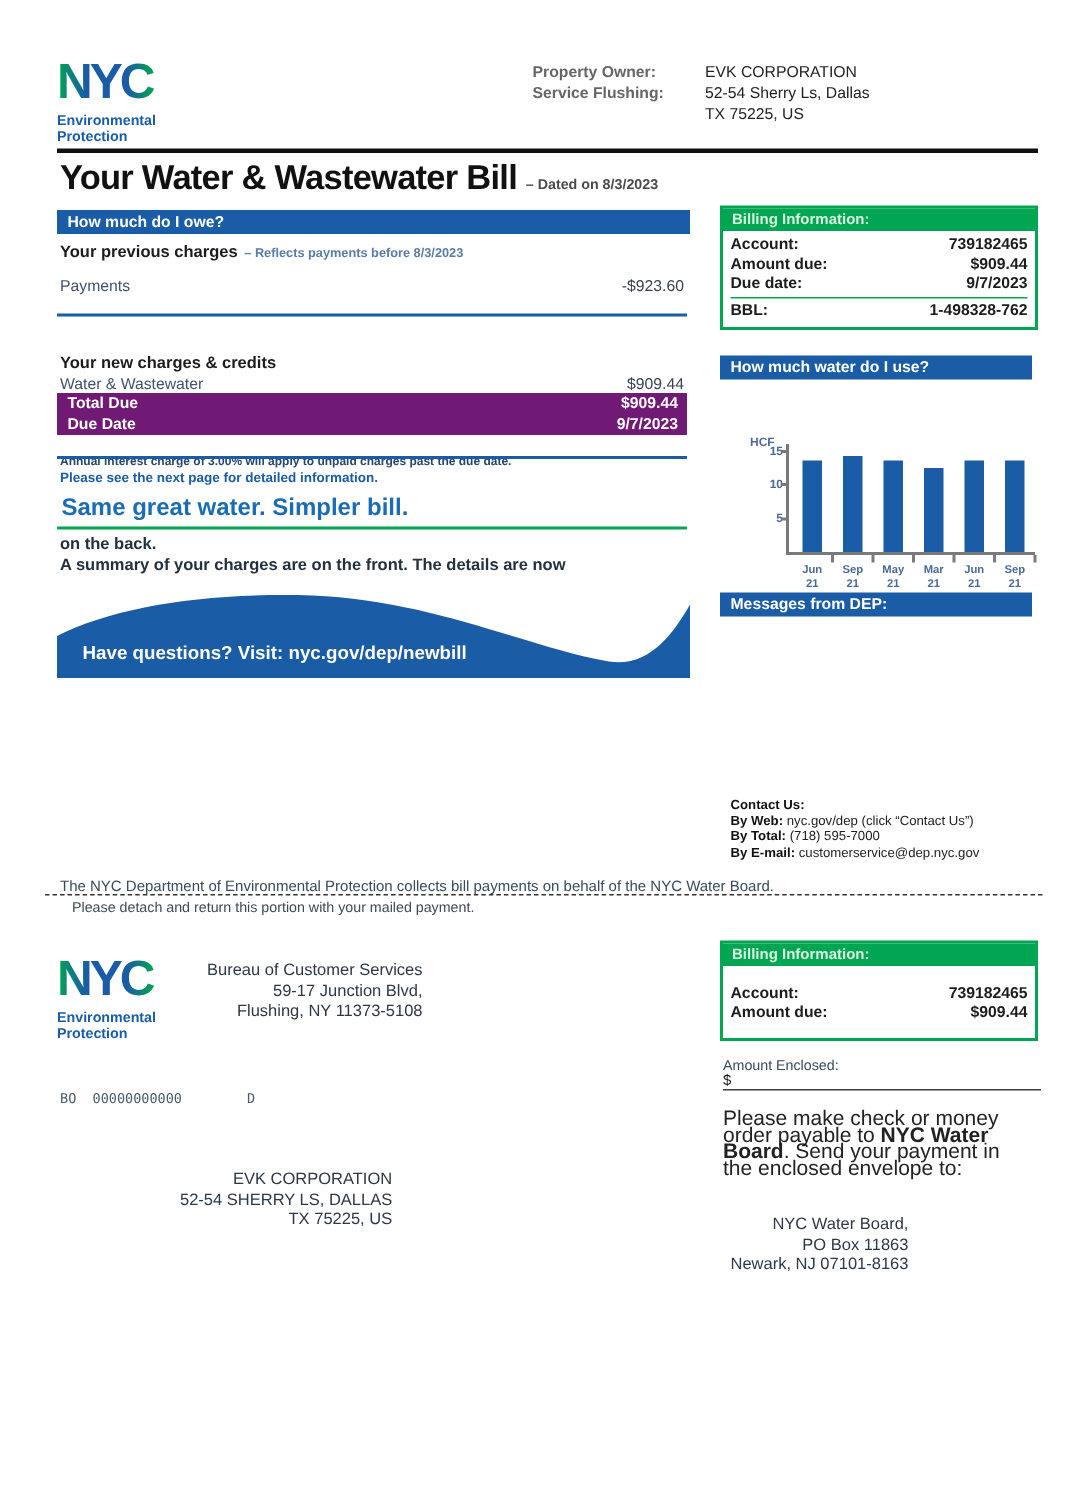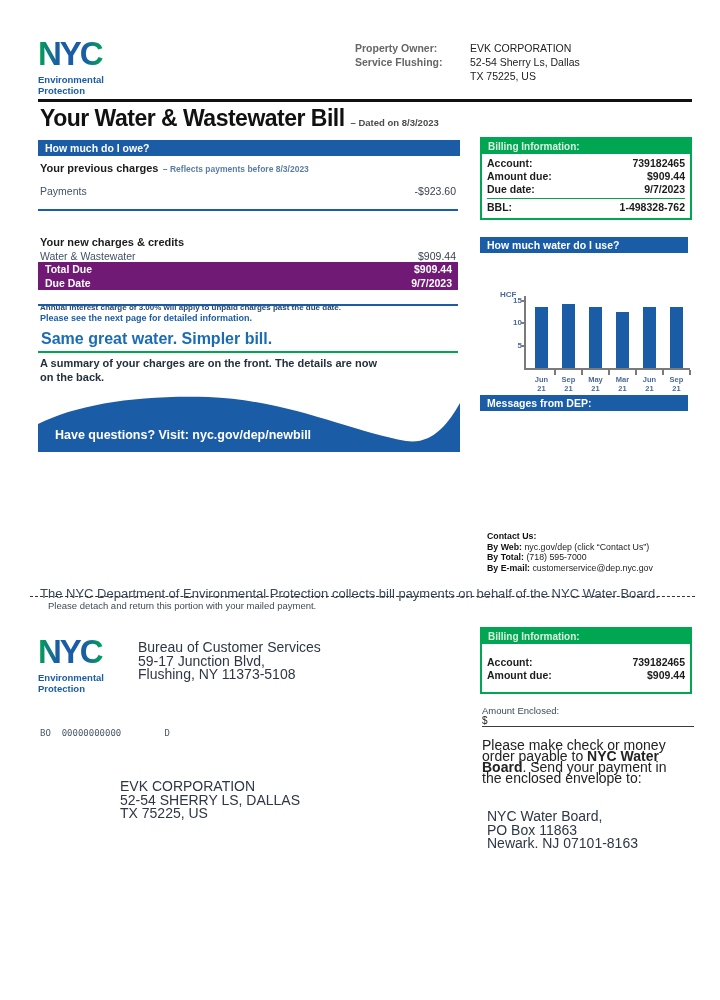--- a/index.html
+++ b/index.html
@@ -55,26 +55,26 @@
   .xtick{position:absolute;bottom:-7px;width:2px;height:5px;background:#7a7a7a;}
   .xlab{position:absolute;top:80px;width:26px;text-align:center;font-size:7.5px;
         color:#4a6a9a;font-weight:bold;line-height:8.5px;white-space:pre-line;}
   .hcf{position:absolute;left:2px;top:6px;font-size:8px;color:#4a6a9a;font-weight:bold;}
 
   
   .contact{font-size:8.8px;color:#222;line-height:10.5px;}
   .contact b{color:#111;}
 
   
-  .detach-line1{font-size:13px;color:#394a5c;}
+  .detach-line1{font-size:10px;color:#394a5c;}
   .dashrule{left:30px;top:596px;width:665px;border-top:1.6px dashed #333;}
   .detach-line2{font-size:9.5px;color:#3f4a55;}
 
   
-  .addr{font-size:14px;color:#2e3745;line-height:13.5px;}
+  .addr{font-size:11px;color:#2e3745;line-height:13.5px;text-align:right;}
   .mono{font-family:"DejaVu Sans Mono",monospace;font-size:9px;color:#4a5a6a;white-space:pre;}
   .enc-label{font-size:9.5px;color:#3a4a5a;}
   .enc-line{border-bottom:1.5px solid #3a3a3a;width:212px;font-size:10px;color:#222;}
   .payable{font-size:14px;color:#222;line-height:11px;width:202px;}
 
   
   .wm{font-weight:bold;font-size:54px;letter-spacing:-1px;
       transform:scaleX(0.80);transform-origin:right center;white-space:nowrap;}
 </style>
 </head>
@@ -140,22 +140,22 @@
 
   <div class="abs interest" style="left:40px;top:303px;">Annual interest charge of 3.00% will apply to unpaid charges past the due date.</div>
 
   <div class="abs bluehr" style="left:38px;top:304px;width:420px;"></div>
 
   <div class="abs nextpage" style="left:40px;top:313px;">Please see the next page for detailed information.</div>
 
   <div class="abs promo-head" style="left:41px;top:330px;">Same great water. Simpler bill.</div>
   <div class="abs greenhr" style="left:38px;top:351px;width:420px;"></div>
   <div class="abs promo-body" style="left:40px;top:356px;width:420px;">
+    <div>on the back.</div>
     <div>A summary of your charges are on the front. The details are now</div>
-    <div>on the back.</div>
   </div>
 
   <div class="abs" style="left:38px;top:390px;width:422px;height:62px;">
     <svg width="422" height="62" viewBox="0 0 422 62">
       <path d="M0,34 C40,14 100,5 170,7 C250,10 315,42 368,51 C394,55 410,34 422,13 L422,62 L0,62 Z" fill="#1a5ca6"></path>
     </svg>
     <div class="abs banner-text" style="left:17px;top:38px;">Have questions? Visit: nyc.gov/dep/newbill</div>
   </div>
 
   <div class="abs gbox" style="left:480px;top:137px;width:208px;">

